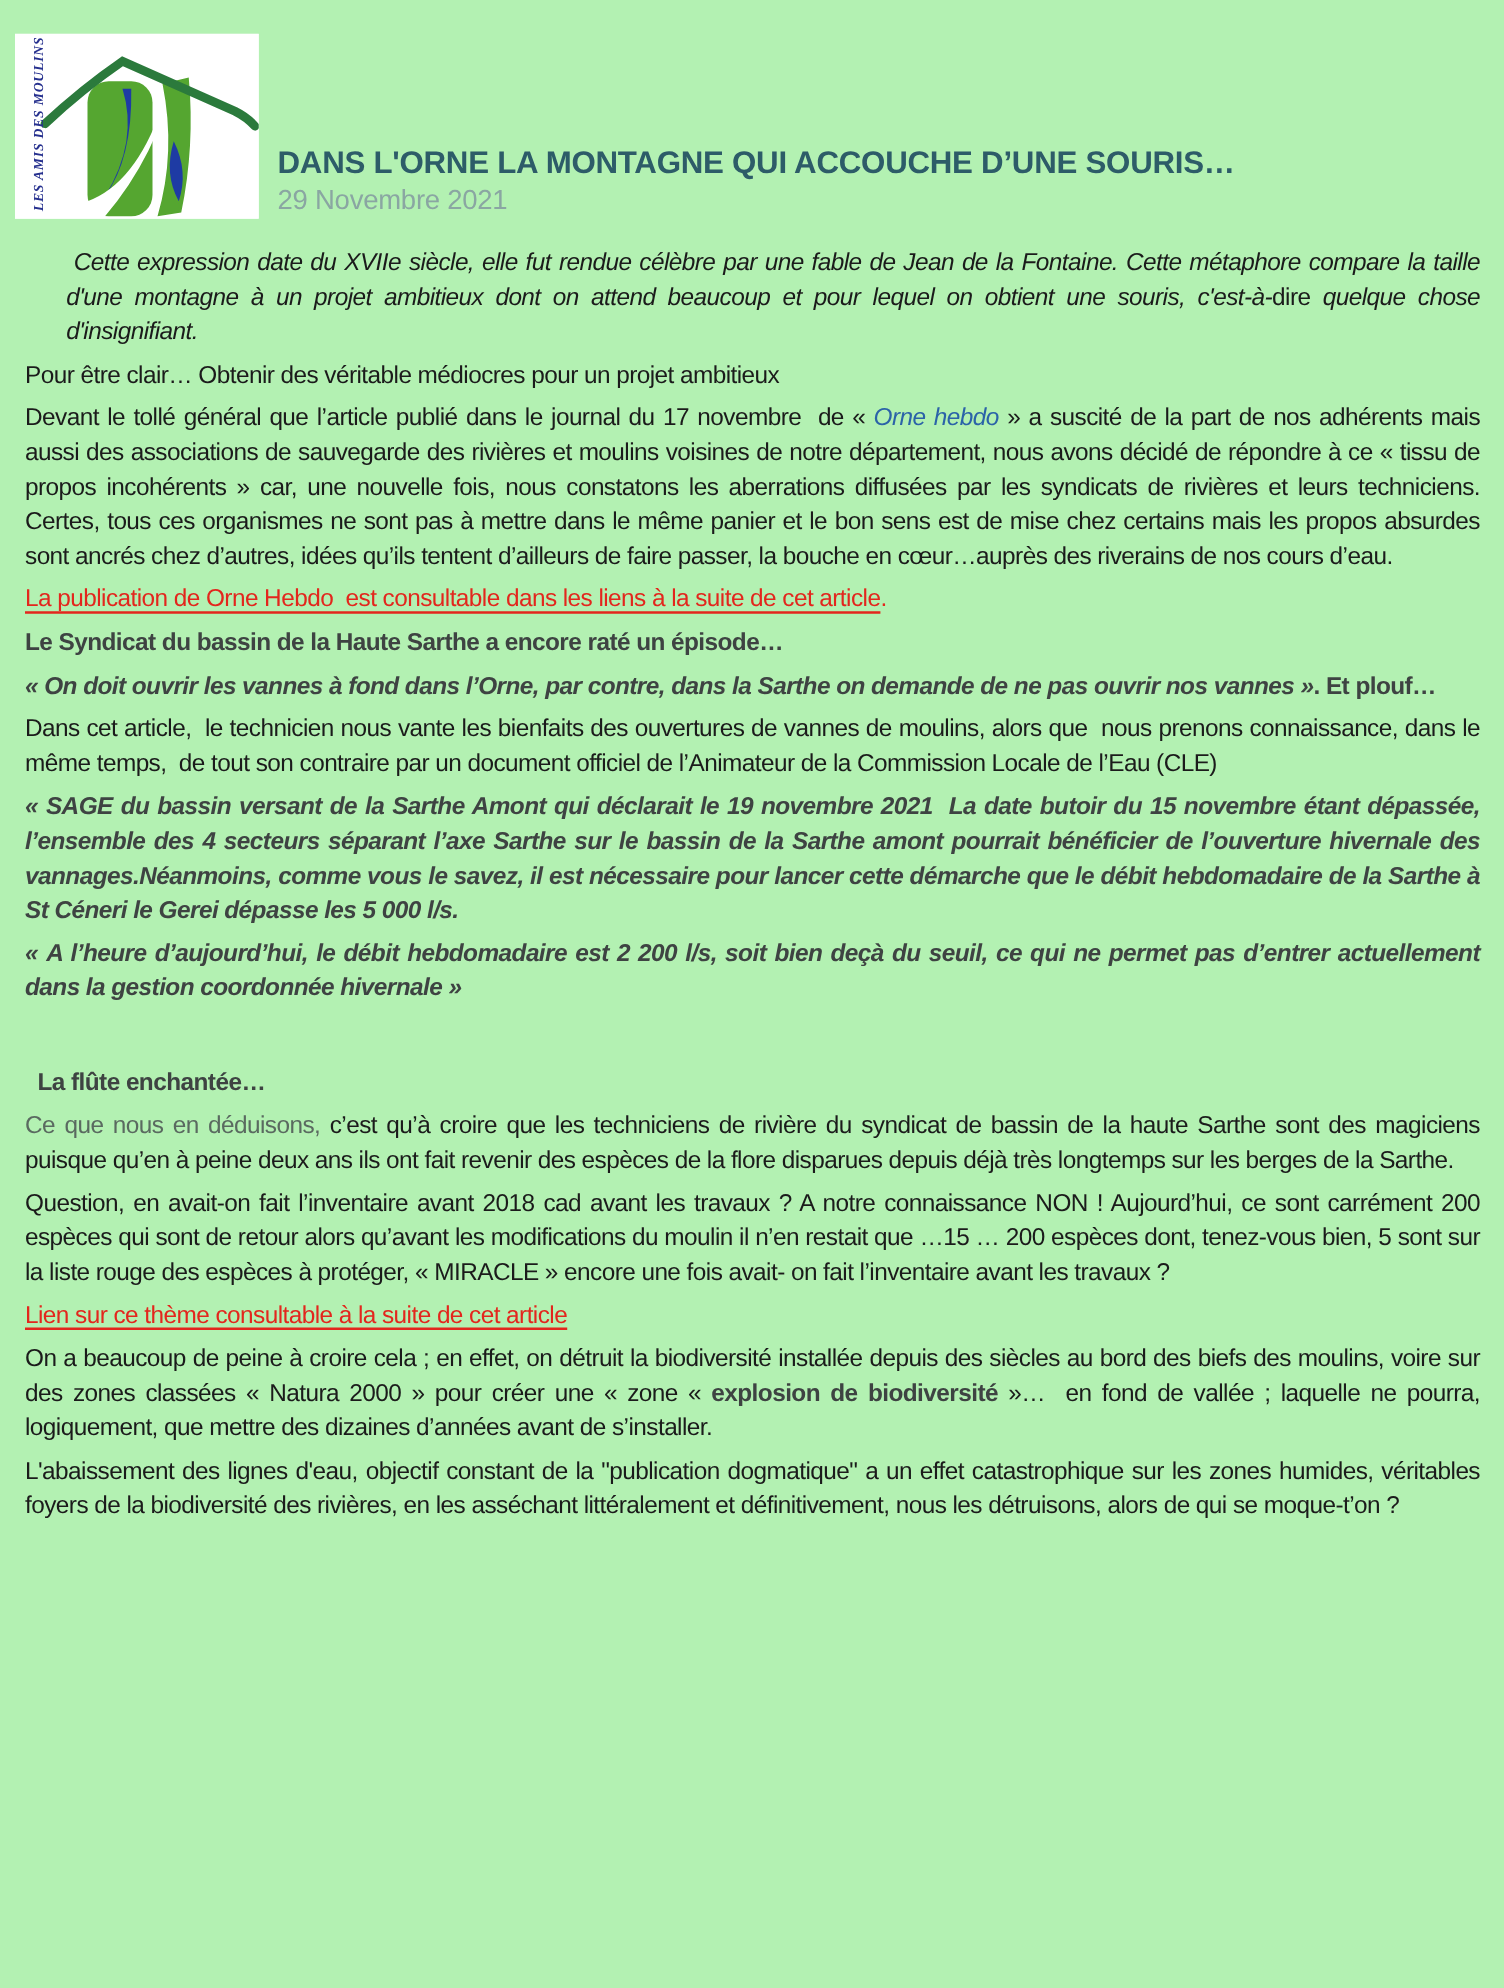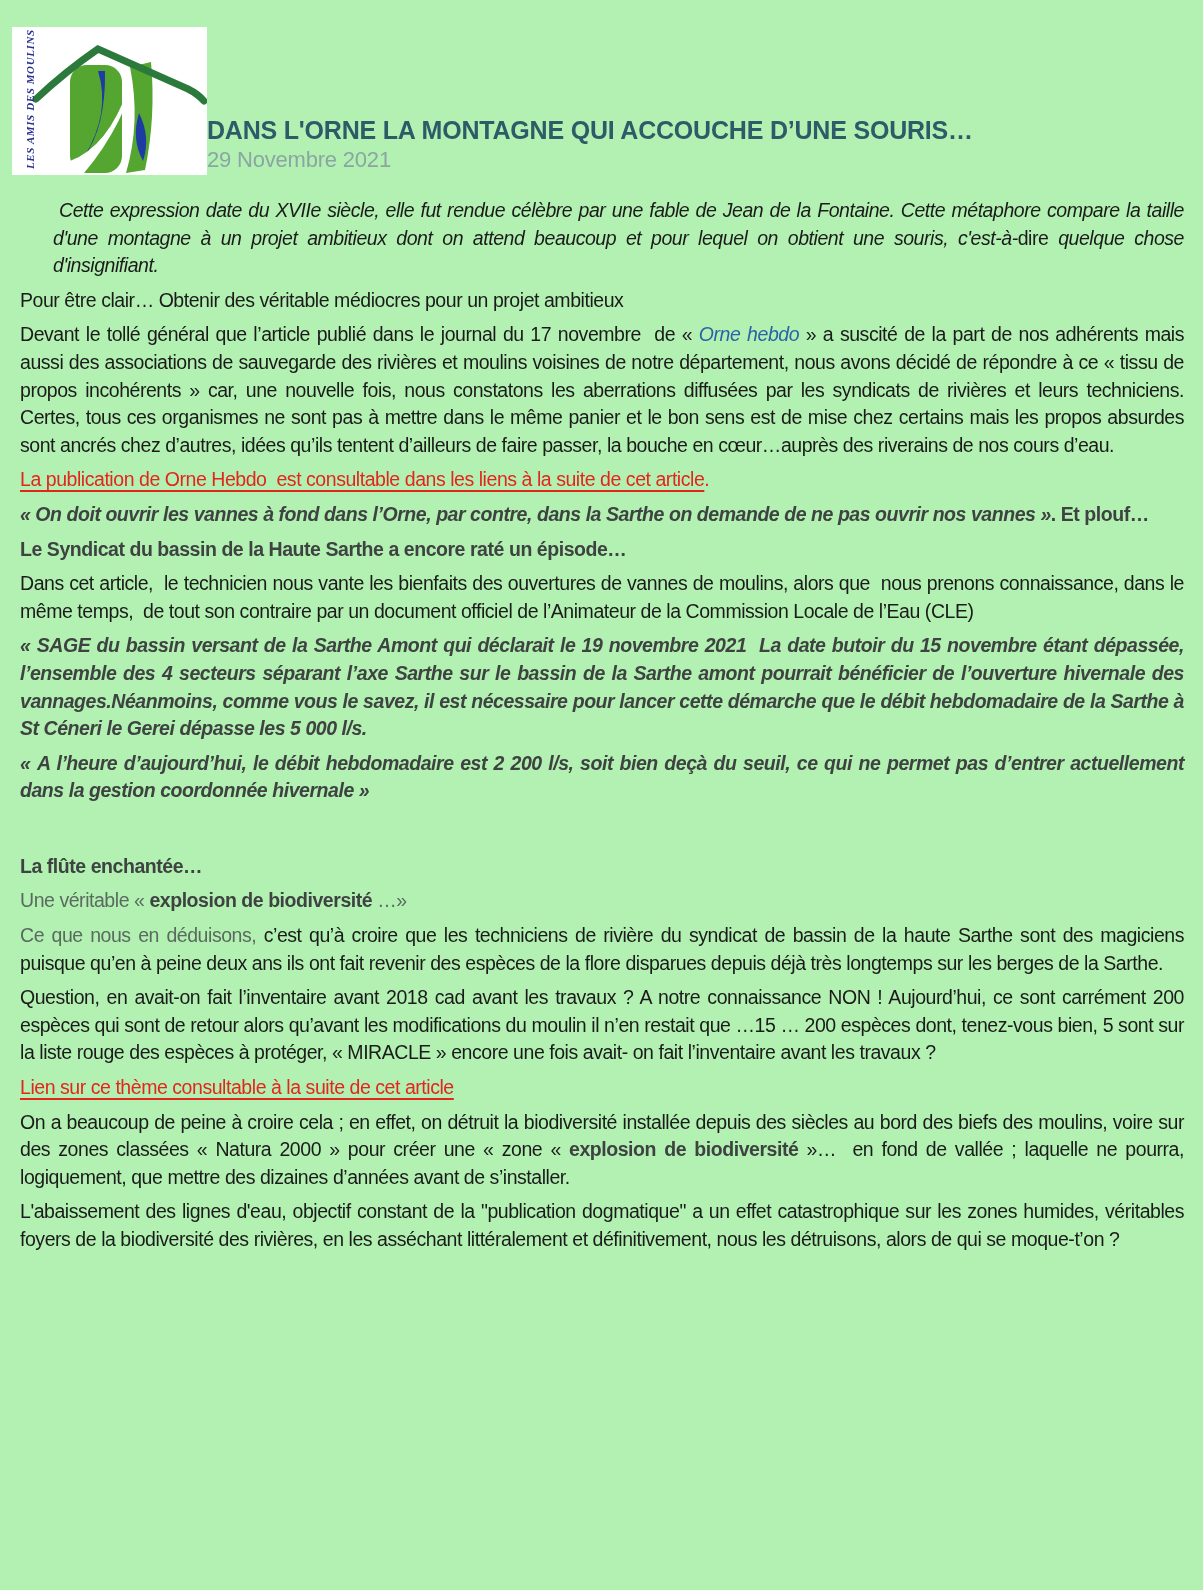--- a/index.html
+++ b/index.html
@@ -37,20 +37,21 @@
     margin-left:-8px;
   }
   .logo-box{
     width:195px;
     height:148px;
     background:#ffffff;
     flex:0 0 auto;
     margin-left:0;
   }
   .title-block{
+    margin-left:15px;
     padding-bottom:2px;
   }
   .page-title{
     font-size:25px;
     font-weight:700;
     letter-spacing:-0.2px;
     color:var(--title-teal);
     line-height:1.15;
   }
   .page-date{
@@ -64,21 +65,21 @@
     margin-top:22px;
   }
   .para{
     font-size:19.5px;
     line-height:27.6px;
     letter-spacing:-0.45px;
     text-align:justify;
     margin:7px 0;
   }
   .para.align-left{text-align:left;}
-  .para.gap-above{margin-top:48px;}
+  .para.gap-above{margin-top:48px;margin-left:10px;}
   .para.indent-sm{text-indent:6px;margin-left:33px;}
   .s-n{}
   .s-i{font-style:italic;}
   .s-b{font-weight:700;color:var(--heading-gray);}
   .s-bi{font-weight:700;font-style:italic;color:var(--heading-gray);}
   .s-red{color:var(--link-red);text-decoration:underline;text-underline-offset:4px;text-decoration-thickness:2px;cursor:pointer;}
   .s-redp{color:var(--link-red);}
   .s-blue{color:var(--link-blue);font-style:italic;cursor:pointer;margin-top:16px;}
   .s-gray{color:var(--gray-text);}
   .logo-vtext{
@@ -120,27 +121,26 @@
       <div class="page-date">29 Novembre 2021</div>
     </div>
 
   </div>
 
   <div class="article" id="article-body">
       <p class="para indent-sm"><span class="s-i">Cette expression date du XVIIe siècle, elle fut rendue célèbre par une fable de Jean de la Fontaine. Cette métaphore compare la taille d'une montagne à un projet ambitieux dont on attend beaucoup et pour lequel on obtient une souris, c'est-à-</span><span class="s-n">dire </span><span class="s-i">quelque chose d'insignifiant.</span></p>
       <p class="para align-left"><span class="s-n">Pour être clair… Obtenir des véritable médiocres pour un projet ambitieux</span></p>
       <p class="para"><span class="s-n">Devant le tollé général que l’article publié dans le journal du 17 novembre&nbsp; de «&nbsp;</span><span class="s-blue">Orne hebdo</span><span class="s-n">&nbsp;» a suscité de la part de nos adhérents mais aussi des associations de sauvegarde des rivières et moulins voisines de notre département, nous avons décidé de répondre à ce «&nbsp;tissu de propos incohérents&nbsp;» car, une nouvelle fois, nous constatons les aberrations diffusées par les syndicats de rivières et leurs techniciens. Certes, tous ces organismes ne sont pas à mettre dans le même panier et le bon sens est de mise chez certains mais les propos absurdes sont ancrés chez d’autres, idées qu’ils tentent d’ailleurs de faire passer, la bouche en cœur…auprès des riverains de nos cours d’eau.</span></p>
       <p class="para align-left"><span class="s-red">La publication de Orne Hebdo&nbsp; est consultable dans les liens à la suite de cet article</span><span class="s-redp">.</span></p>
+      <p class="para align-left"><span class="s-b">Le Syndicat du bassin de la Haute Sarthe a encore raté un épisode…</span></p>
       <p class="para"><span class="s-bi">«&nbsp;On doit ouvrir les vannes à fond dans l’Orne, par contre, dans la Sarthe on demande de ne pas ouvrir nos vannes&nbsp;»</span><span class="s-b">. Et plouf…</span></p>
-      <p class="para align-left"><span class="s-b">Le Syndicat du bassin de la Haute Sarthe a encore raté un épisode…</span></p>
       <p class="para"><span class="s-n">Dans cet article,&nbsp; le technicien nous vante les bienfaits des ouvertures de vannes de moulins, alors que&nbsp; nous prenons connaissance, dans le même temps,&nbsp; de tout son contraire par un document officiel de l’Animateur de la Commission Locale de l’Eau (CLE)</span></p>
       <p class="para"><span class="s-bi">«&nbsp;SAGE du bassin versant de la Sarthe Amont qui déclarait le 19 novembre 2021&nbsp; </span><span class="s-bi">La date butoir du 15 novembre étant dépassée, l’ensemble des 4 secteurs séparant l’axe Sarthe sur le bassin de la Sarthe amont pourrait bénéficier de l’ouverture hivernale des vannages.Néanmoins, comme vous le savez, il est nécessaire pour lancer cette démarche que le débit hebdomadaire de la Sarthe à St Céneri le Gerei dépasse les 5 000 l/s.</span></p>
       <p class="para"><span class="s-bi">«&nbsp;A l’heure d’aujourd’hui, le débit hebdomadaire est 2 200 l/s, soit bien deçà du seuil, ce qui ne permet pas d’entrer actuellement dans la gestion coordonnée hivernale&nbsp;»</span></p>
       <p class="para align-left gap-above"><span class="s-b">La flûte enchantée…</span></p>
-      <p class="para align-left"><span class="s-gray">Une véritable «&nbsp;</span><span class="s-b">explosion de biodiversité</span><span class="s-gray"> …»</span></p>
       <p class="para"><span class="s-gray">Ce que nous en déduisons, </span><span class="s-n">c’est qu’à croire que les techniciens de rivière du syndicat de bassin de la haute Sarthe sont des magiciens puisque qu’en à peine deux ans ils ont fait revenir des espèces de la flore disparues depuis déjà très longtemps sur les berges de la Sarthe.</span></p>
       <p class="para"><span class="s-n">Question, en avait-on fait l’inventaire avant 2018 cad avant les travaux ? A notre connaissance NON ! Aujourd’hui, ce sont carrément 200 espèces qui sont de retour alors qu’avant les modifications du moulin il n’en restait que …15 … 200 espèces dont, tenez-vous bien, 5 sont sur la liste rouge des espèces à protéger, «&nbsp;MIRACLE&nbsp;» encore une fois avait- on fait l’inventaire avant les travaux ?</span></p>
       <p class="para align-left"><span class="s-red">Lien sur ce thème consultable à la suite de cet article</span></p>
       <p class="para"><span class="s-n">On a beaucoup de peine à croire cela ; en effet, on détruit la biodiversité installée depuis des siècles au bord des biefs des moulins, voire sur des zones classées «&nbsp;Natura 2000&nbsp;» pour créer une « zone «&nbsp;</span><span class="s-b">explosion de biodiversité</span><span class="s-n">&nbsp;»…&nbsp; en fond de vallée ; laquelle ne pourra, logiquement, que mettre des dizaines d’années avant de s’installer.</span></p>
       <p class="para"><span class="s-n">L'abaissement des lignes d'eau, objectif constant de la "publication dogmatique" a un effet catastrophique sur les zones humides, véritables foyers de la biodiversité des rivières, en les asséchant littéralement et définitivement, nous les détruisons, alors de qui se moque-t’on ?</span></p>
     </div>
 
 </div>
 
 </body></html>

